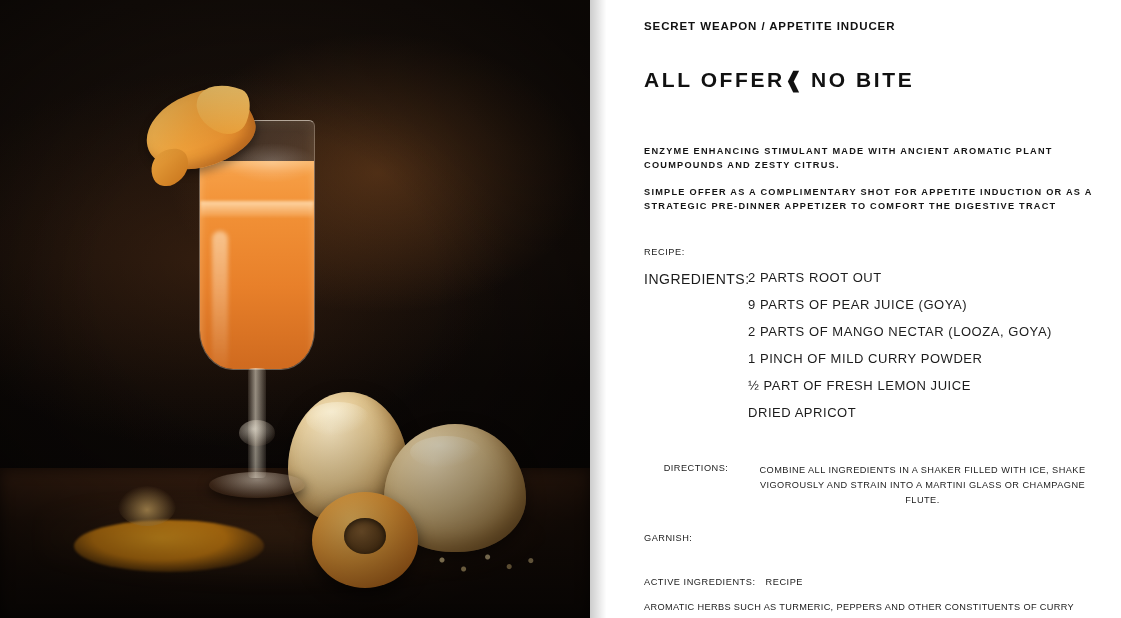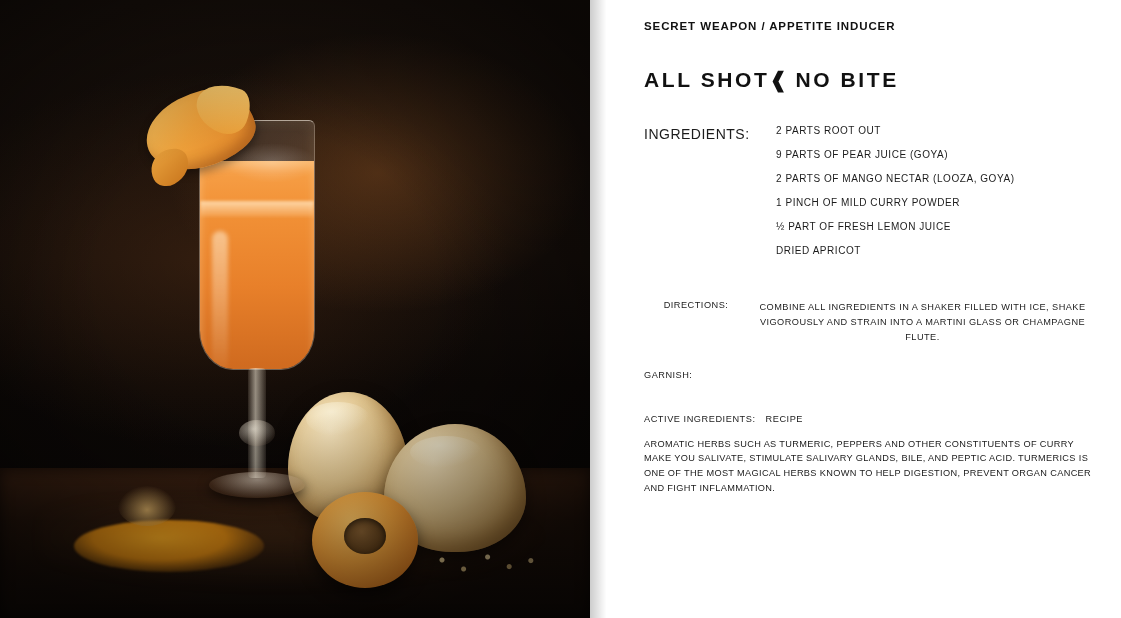--- a/index.html
+++ b/index.html
@@ -280,25 +280,24 @@
     width: 104px;
     flex: 0 0 104px;
     font-size: 14px;
     letter-spacing: 0.5px;
   }
   .ing-list {
     list-style: none;
     margin: 0; padding: 0;
   }
   .ing-list li {
-    font-size: 10px;
+    font-size: 13px;
     letter-spacing: 0.55px;
     line-height: 1;
     margin-bottom: 14px;
-    margin-left: 28px;
   }
   .block {
     display: flex;
     margin-top: 0;
   }
   .block-key {
     width: 104px;
     flex: 0 0 104px;
     font-size: 9.2px;
     letter-spacing: 0.5px;
@@ -371,24 +370,29 @@
       <div class="vignette"></div>
     </div>
   </div>
 
   <div class="gutter"></div>
 
   <div class="text-panel">
 
     <div class="kicker">SECRET WEAPON / APPETITE INDUCER</div>
 
-    <h1 class="title"><span>ALL SHOT</span><span class="glyph">❰</span><span> NO BITE</span></h1>
-
+    <h1 class="title"><span>ALL OFFER</span><span class="glyph">❰</span><span> NO BITE</span></h1>
+
+    <div class="lede">
+      <p>ENZYME ENHANCING STIMULANT MADE WITH ANCIENT AROMATIC PLANT COUMPOUNDS AND ZESTY CITRUS.</p>
+      <p>SIMPLE OFFER AS A COMPLIMENTARY SHOT FOR APPETITE INDUCTION OR AS A STRATEGIC PRE-DINNER APPETIZER TO COMFORT THE DIGESTIVE TRACT</p>
+    </div>
 
     <div class="recipe">
+      <div class="recipe-label">RECIPE:</div>
 
       <div class="ing-grid">
         <div class="ing-key">INGREDIENTS:</div>
         <ul class="ing-list">
           <li>2 PARTS ROOT OUT</li>
           <li>9 PARTS OF PEAR JUICE (GOYA)</li>
           <li>2 PARTS OF MANGO NECTAR (LOOZA, GOYA)</li>
           <li>1 PINCH OF MILD CURRY POWDER</li>
           <li>½ PART OF FRESH LEMON JUICE</li>
           <li>DRIED APRICOT</li>

